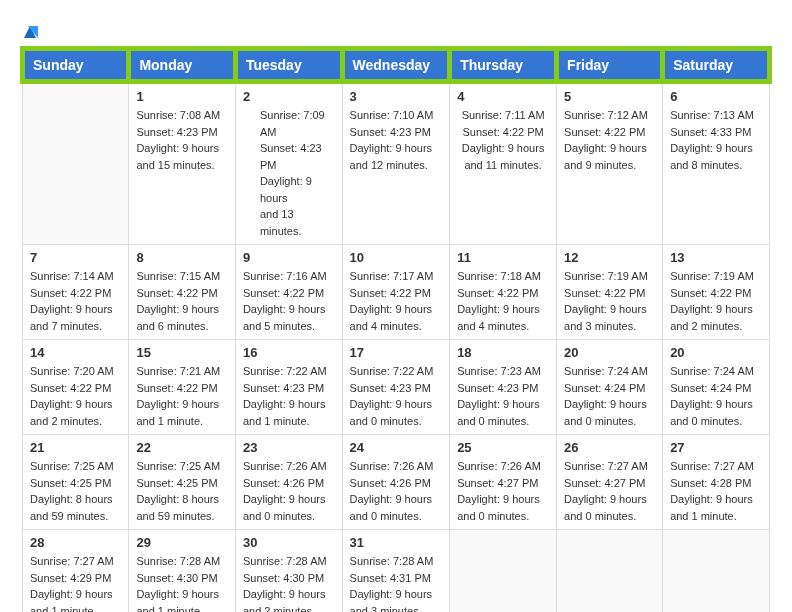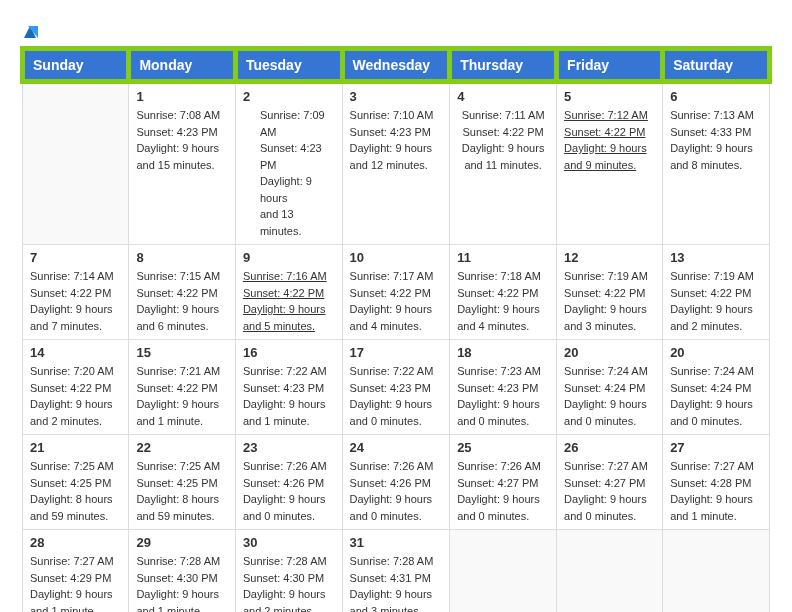--- a/index.html
+++ b/index.html
@@ -133,21 +133,21 @@
         </td>
         <td>
           <span class="day-number">4</span>
           <div class="cell-text" style="white-space: pre-line; text-align: center;">Sunrise: 7:11 AM
 Sunset: 4:22 PM
 Daylight: 9 hours
 and 11 minutes.</div>
         </td>
         <td>
           <span class="day-number">5</span>
-          <div class="cell-text" style="white-space: pre-line; text-decoration: underline;">Sunrise: 7:12 AM
+          <div class="cell-text" style="white-space: pre-line;">Sunrise: 7:12 AM
 Sunset: 4:22 PM
 Daylight: 9 hours
 and 9 minutes.</div>
         </td>
         <td>
           <span class="day-number">6</span>
           <div class="cell-text" style="white-space: pre-line;">Sunrise: 7:13 AM
 Sunset: 4:33 PM
 Daylight: 9 hours
 and 8 minutes.</div>
@@ -163,21 +163,21 @@
         </td>
         <td>
           <span class="day-number">8</span>
           <div class="cell-text" style="white-space: pre-line;">Sunrise: 7:15 AM
 Sunset: 4:22 PM
 Daylight: 9 hours
 and 6 minutes.</div>
         </td>
         <td>
           <span class="day-number">9</span>
-          <div class="cell-text" style="white-space: pre-line; text-decoration: underline;">Sunrise: 7:16 AM
+          <div class="cell-text" style="white-space: pre-line;">Sunrise: 7:16 AM
 Sunset: 4:22 PM
 Daylight: 9 hours
 and 5 minutes.</div>
         </td>
         <td>
           <span class="day-number">10</span>
           <div class="cell-text" style="white-space: pre-line;">Sunrise: 7:17 AM
 Sunset: 4:22 PM
 Daylight: 9 hours
 and 4 minutes.</div>

